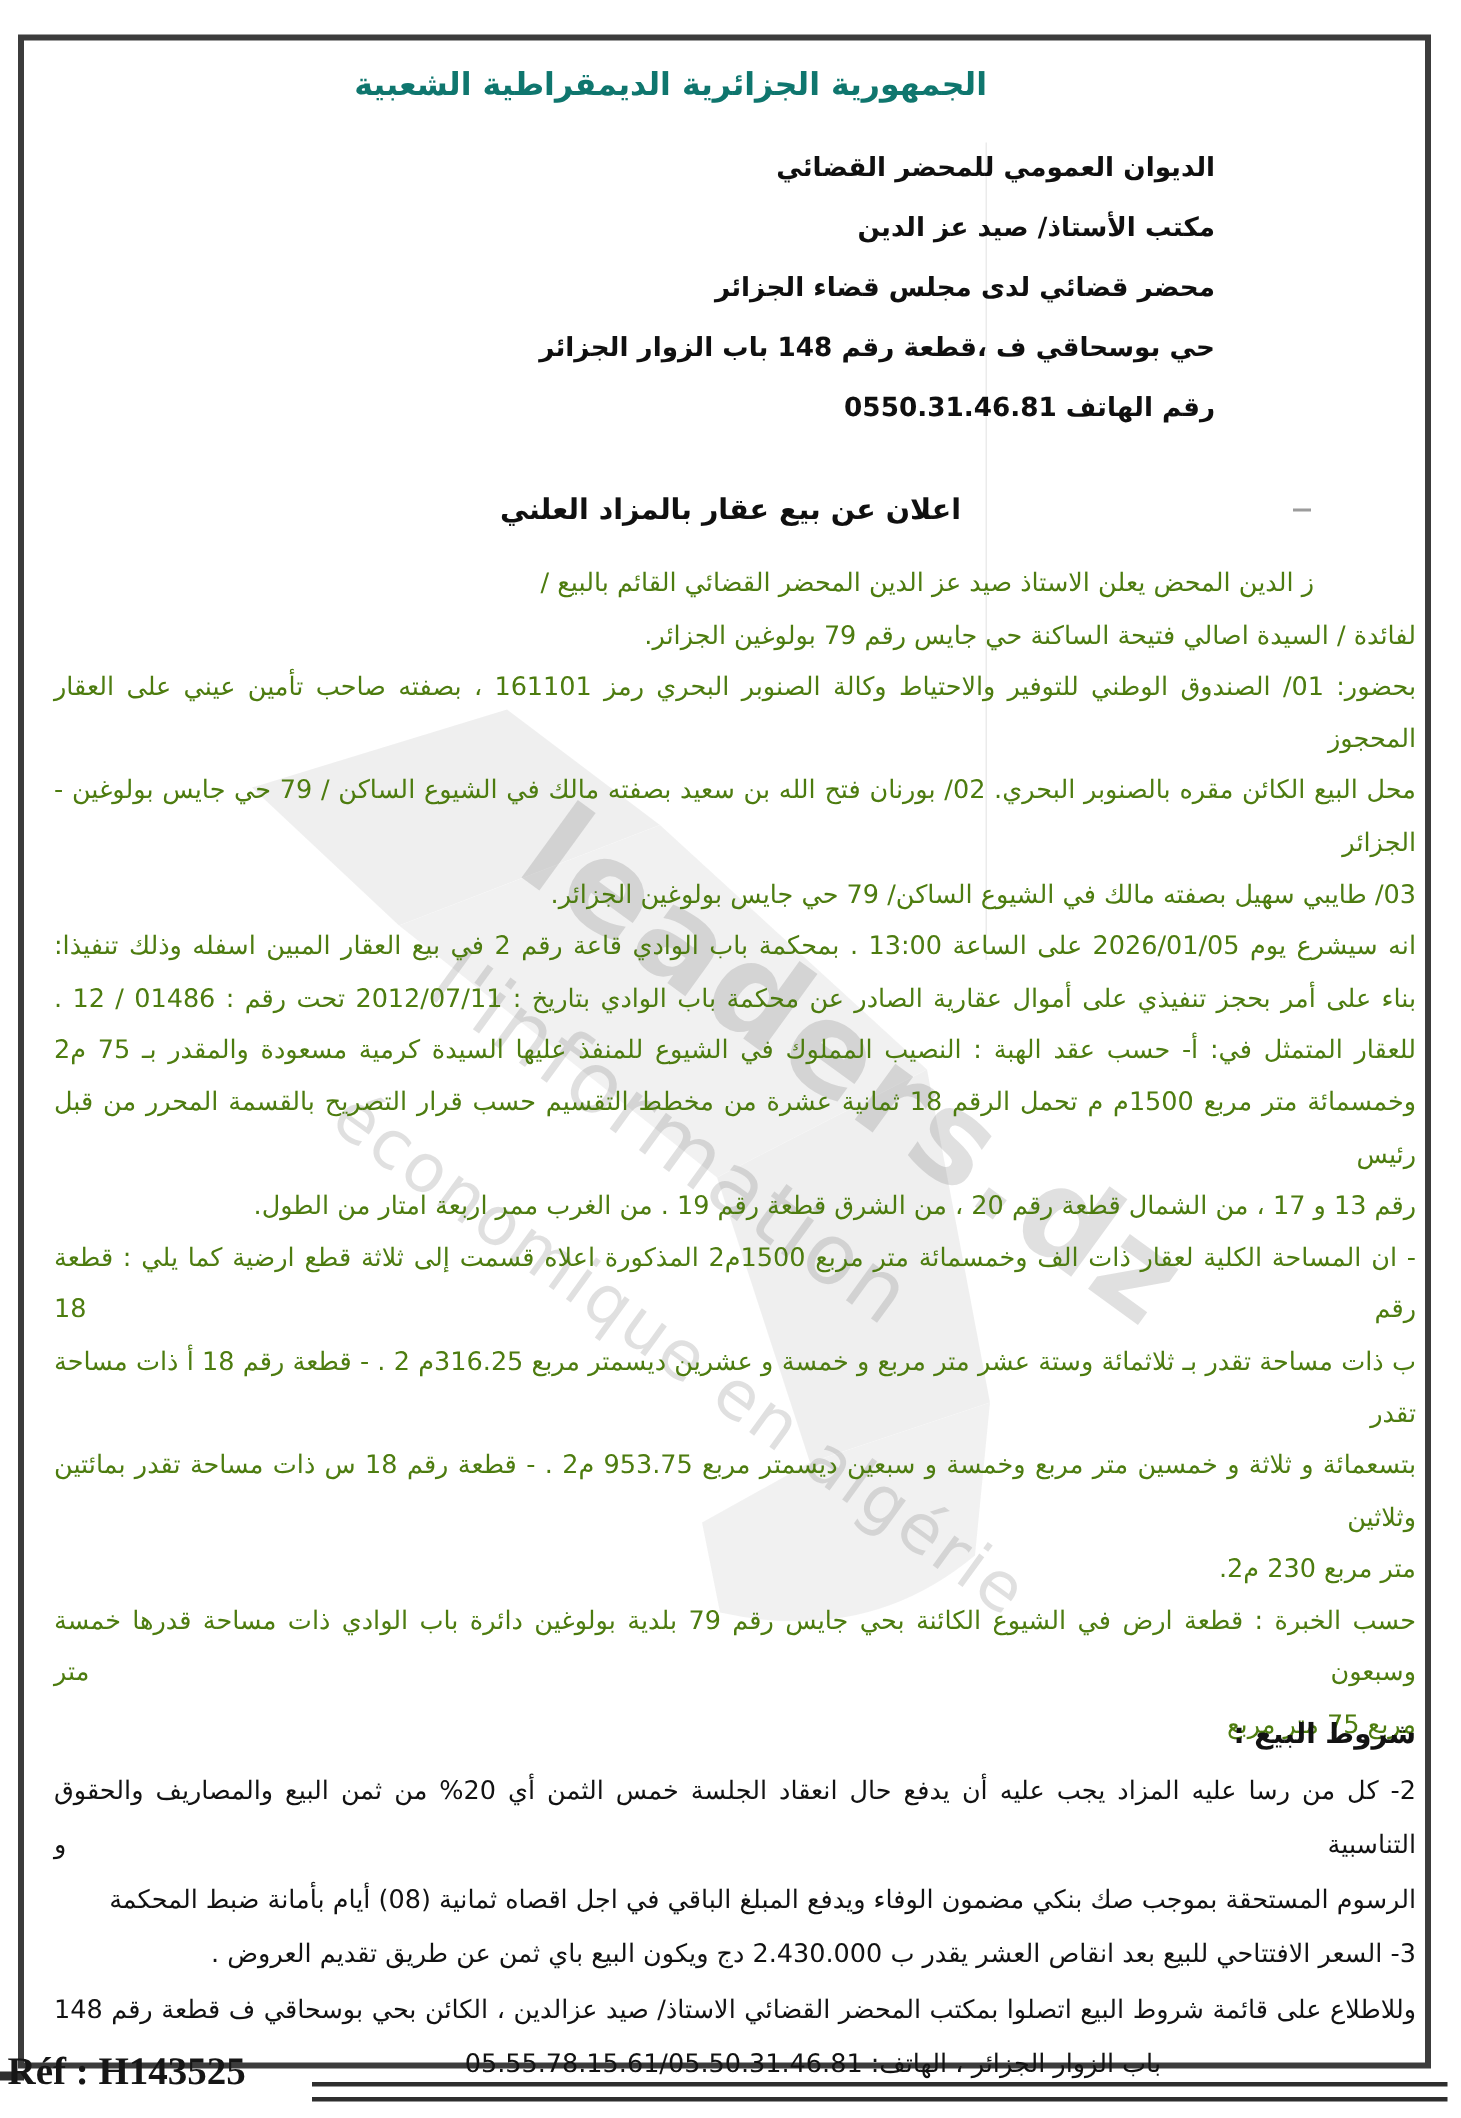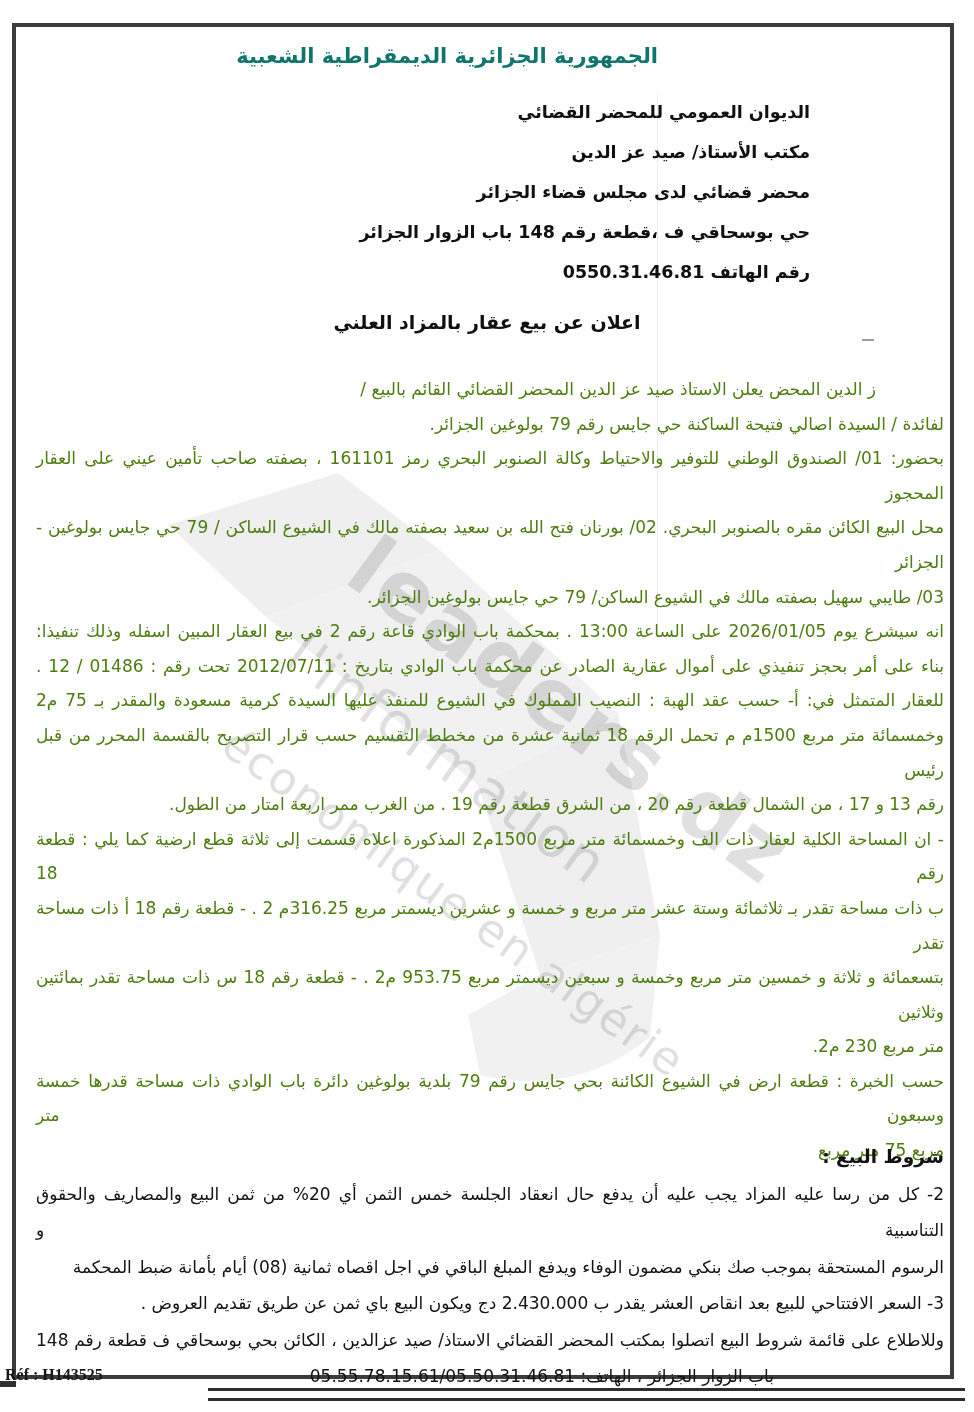--- a/index.html
+++ b/index.html
@@ -34,21 +34,21 @@
   .republic {
     position: absolute; top: 44px; right: 316px;
     direction: rtl; font-size: 21px; font-weight: bold; color: #0f766e;
   }
   .office {
     position: absolute; top: 92px; right: 164px;
     direction: rtl; text-align: right;
     font-size: 17.5px; font-weight: bold; line-height: 40px; color: #101010;
   }
   .ann-title {
-    position: absolute; top: 311px; left: 0; width: 100%;
+    position: absolute; top: 329px; left: 0; width: 100%;
     text-align: center; direction: rtl;
     font-size: 19px; font-weight: bold; color: #101010;
   }
   
   .body-block {
     position: absolute; top: 372px; left: 36px; right: 30px;
     direction: rtl; font-size: 17px; color: #4d7c0f;
   }
   .ln { line-height: 34.6px; text-align: right; }
   .j  { text-align: justify; text-align-last: justify; }
@@ -58,21 +58,21 @@
     position: absolute; top: 1138px; left: 36px; right: 30px;
     direction: rtl; font-size: 17px; font-weight: 500; color: #121212;
   }
   .cond-head { font-size: 18.5px; font-weight: bold; line-height: 38px; text-align: right; }
   .conds .ln { line-height: 36.4px; }
   .pr170 { padding-right: 170px; }
   
   .ref-label {
     position: absolute; left: 5px; top: 1366px;
     font-family: "Liberation Serif", serif;
-    font-weight: bold; font-size: 16px; color: #161616;
+    font-weight: bold; font-size: 26px; color: #161616;
   }
   .ref-connector { position: absolute; left: 0px; top: 1381px; width: 16px; height: 6px; background: #2f2f2f; }
   .ref-line {
     position: absolute; left: 208px; right: 9px; top: 1388px;
     height: 7px;
     border-top: 3.5px solid #2e2e2e;
     border-bottom: 3px solid #2e2e2e;
   }
   
   .vline { position: absolute; left: 657px; top: 95px; width: 1px; height: 545px; background: rgba(0,0,0,0.08); }

